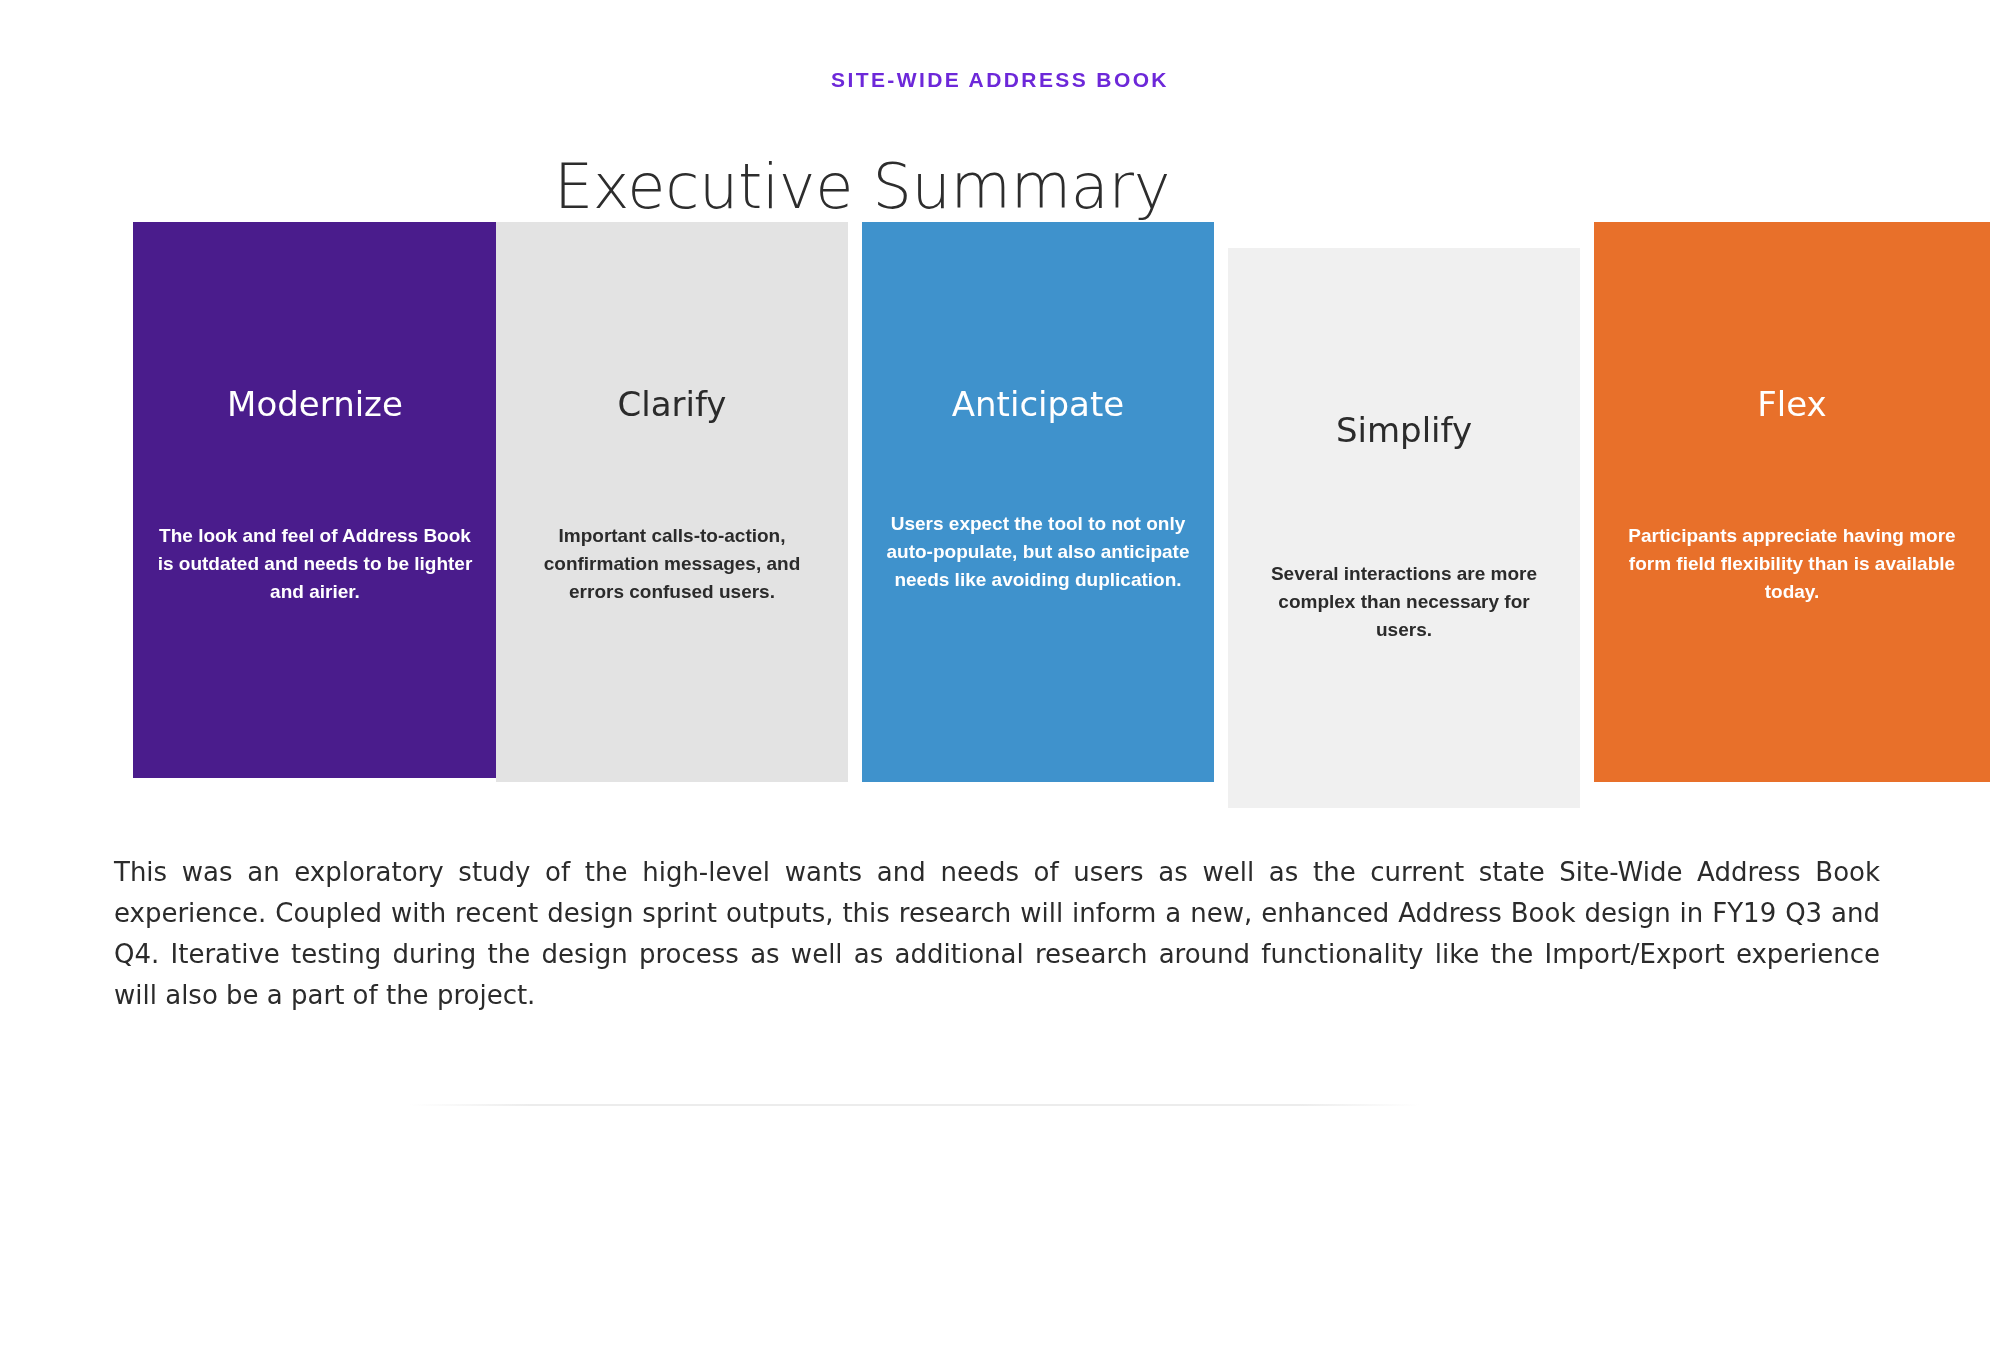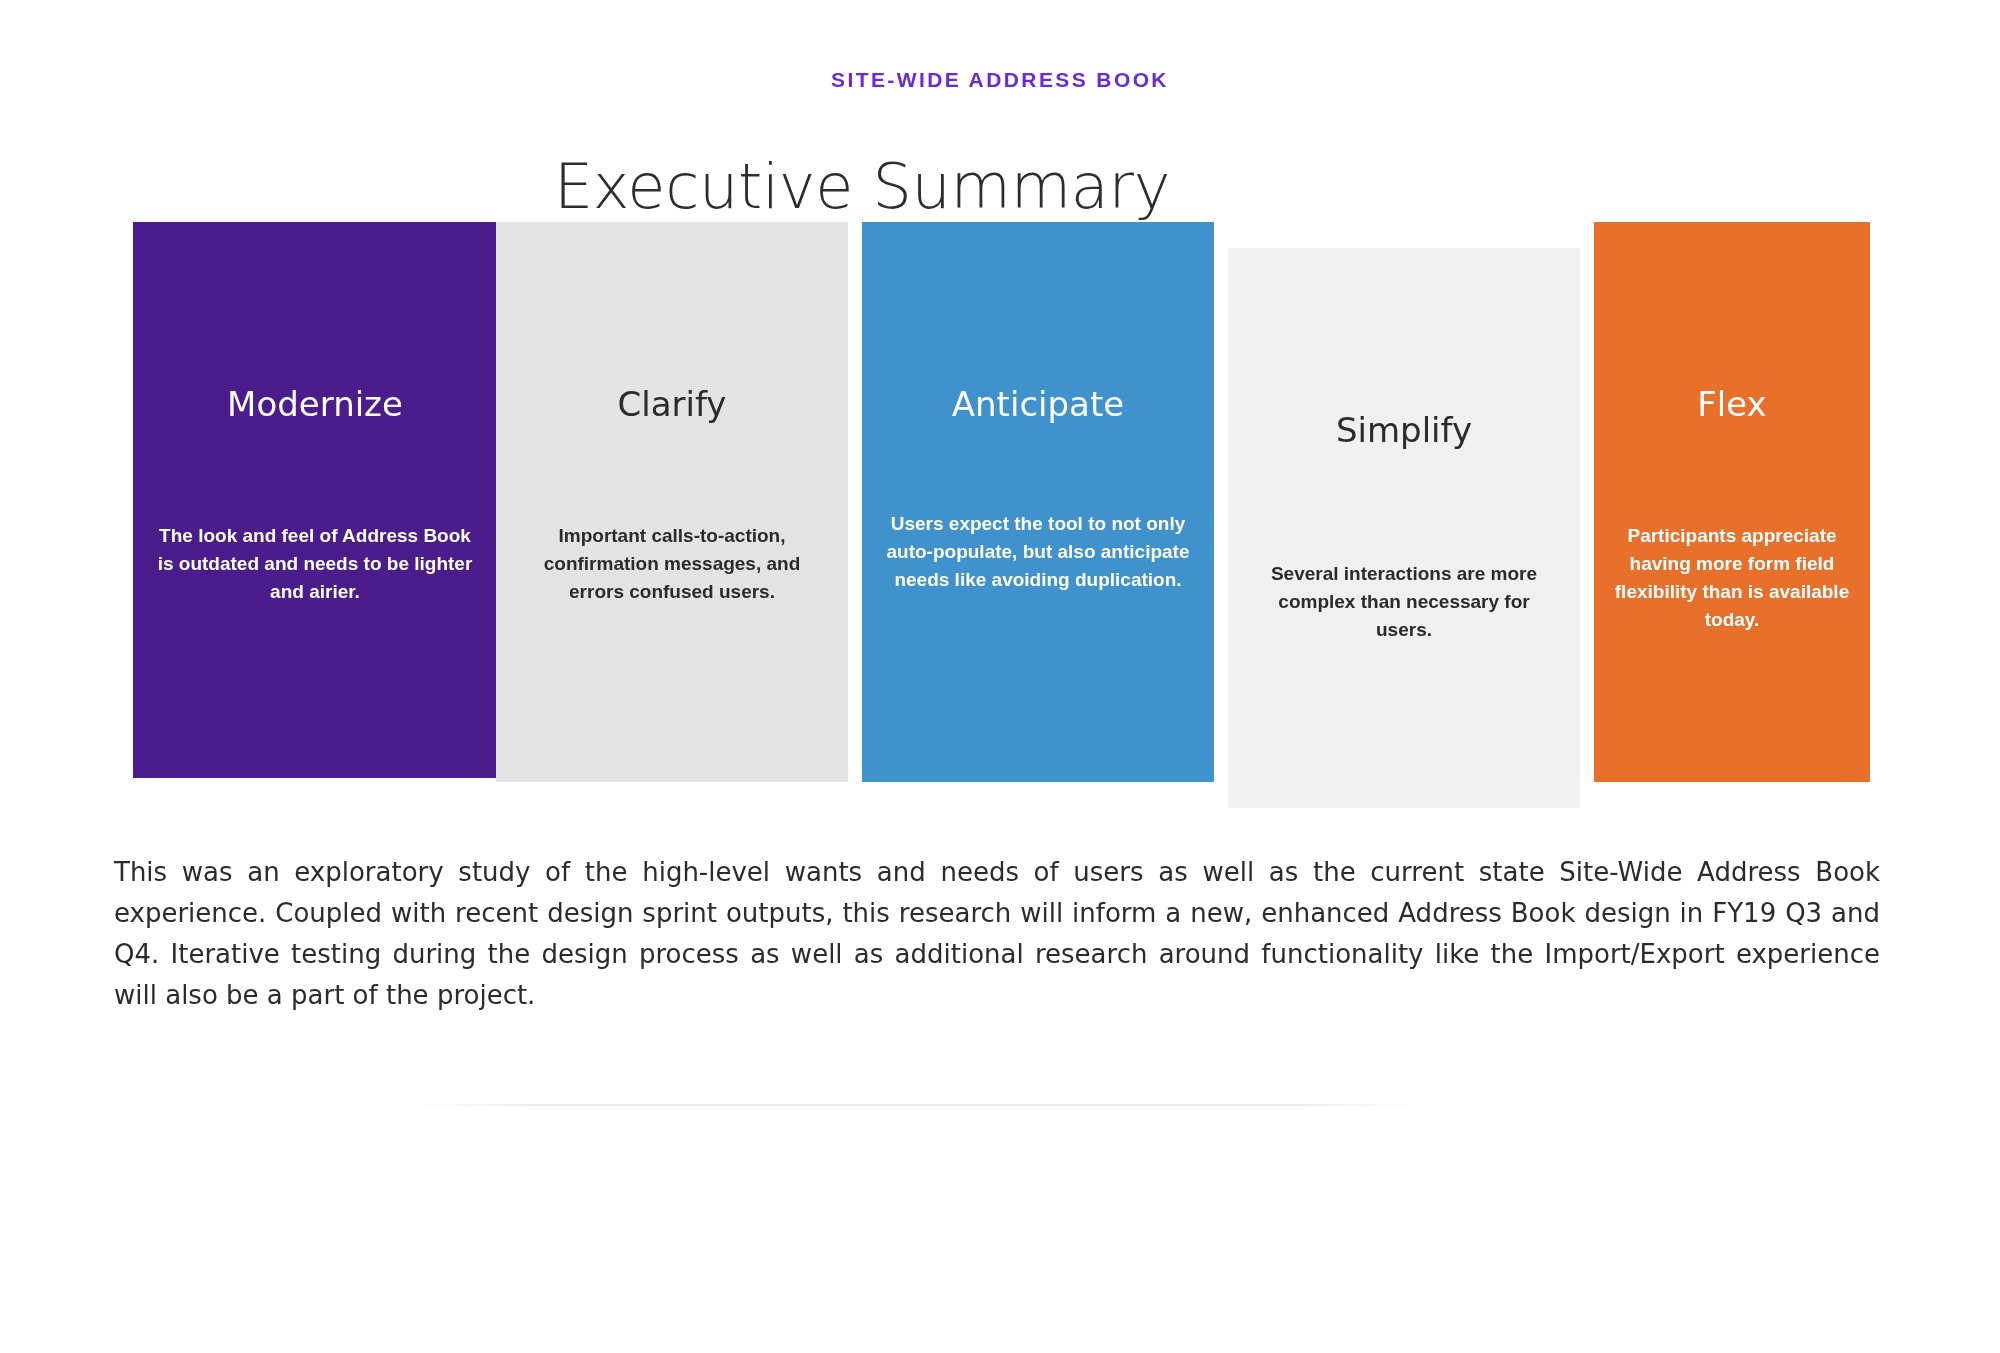--- a/index.html
+++ b/index.html
@@ -89,21 +89,21 @@
     font-family: "Liberation Sans", sans-serif;
     padding: 0 20px;
     box-sizing: border-box;
   }
 
   
   .card-1 { left: 16px;    width: 364px; background: #4a1c8c; }
   .card-2 { left: 379px;  width: 352px; background: #e3e3e3; height: 560px; }
   .card-3 { left: 745px;  width: 352px; background: #3f92cc; height: 560px; }
   .card-4 { left: 1111px; width: 352px; background: #f0f0f0; height: 560px; margin-top: 26px; }
-  .card-5 { left: 1477px; width: 276px; background: #e8702a; height: 560px; }
+  .card-5 { left: 1477px; width: 396px; background: #e8702a; height: 560px; }
 
   .on-dark  { color: #ffffff; }
   .on-light { color: #2b2b2b; }
 
   .card-1 .card-body { top: 300px; }
   .card-2 .card-body { top: 300px; }
   .card-3 .card-body { top: 288px; }
   .card-4 .card-body { top: 312px; }
   .card-5 .card-body { top: 300px; }
 

